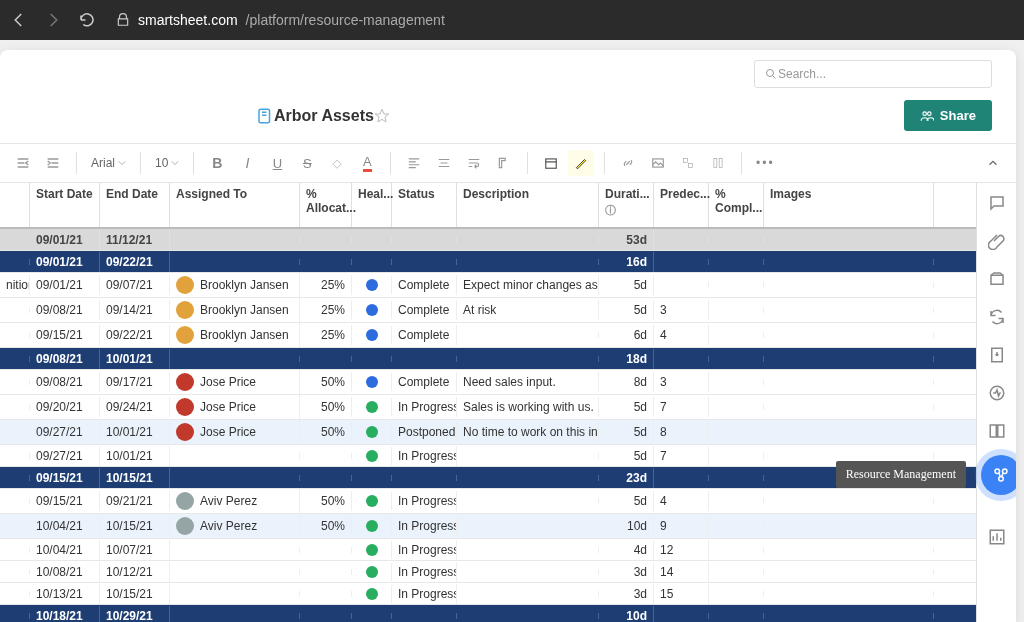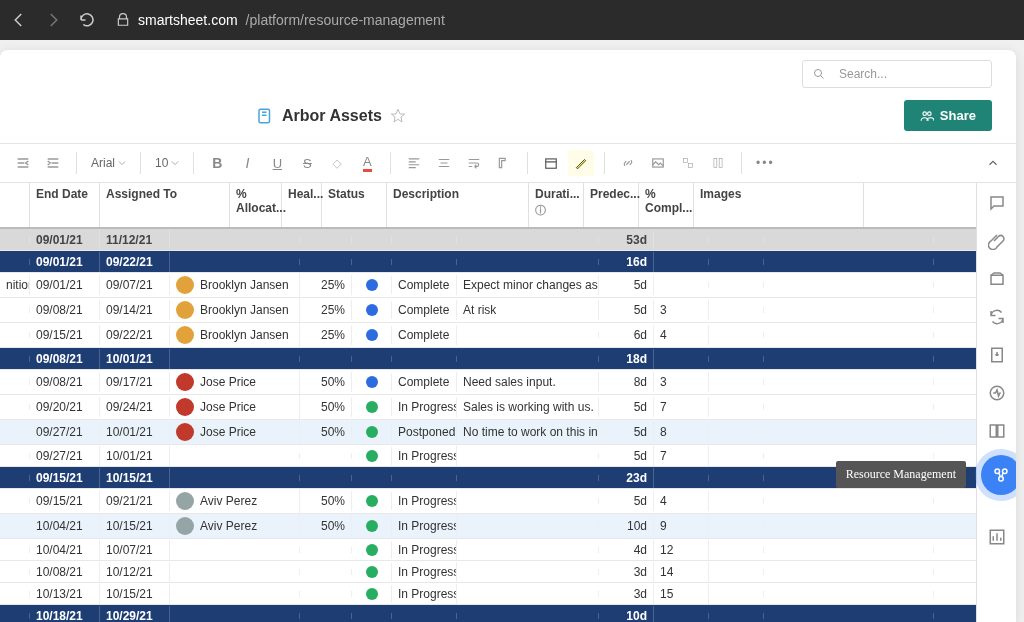--- a/index.html
+++ b/index.html
@@ -15,24 +15,24 @@
   .right-icons { display: flex; align-items: center; gap: 14px; }
   .incognito-badge { display: flex; align-items: center; gap: 6px; color: #fff; font-size: 13px; }
   .incognito-icon-circle { width: 22px; height: 22px; background: #fff; border-radius: 50%; display:flex; align-items:center; justify-content:center;}
   .dots-vertical { display:flex; flex-direction:column; gap:3px; }
   .dots-vertical span { width:3px; height:3px; background:#ccc; border-radius:50%;}
 
   
   .app-container { position: absolute; top: 50px; left: 0; right: 8px; bottom: 0; background: #fff; border-radius: 8px 8px 0 0; box-shadow: 0 2px 12px rgba(0,0,0,.1); overflow: hidden; display:flex; flex-direction:column;}
   
   .topbar { display:flex; align-items:center; justify-content:flex-end; padding: 10px 24px 4px; }
-  .search-box { display:flex; align-items:center; gap:14px; border:1px solid #ddd; border-radius:3px; padding:6px 10px; width:190px; color:#999; font-size:12px;}
+  .search-box { display:flex; align-items:center; gap:1px; border:1px solid #ddd; border-radius:3px; padding:6px 10px; width:238px; color:#999; font-size:12px;}
   
   .title-row { display:flex; align-items:center; justify-content:space-between; padding: 8px 24px 12px 256px; }
-  .title-left { display:flex; align-items:center; gap:8px; }
+  .title-left { display:flex; align-items:center; gap:0; }
   .sheet-icon { width:18px; height:18px; }
   .title-text { font-weight:bold; font-size:16px; color:#333; }
   .share-btn { background:#1f8476; color:#fff; border:none; border-radius:3px; padding:8px 16px; display:flex; align-items:center; gap:6px; font-weight:bold; cursor:pointer; font-size:13px; }
 
   .toolbar { display:flex; align-items:center; gap:4px; border-top:1px solid #e5e5e5; border-bottom:1px solid #e5e5e5; padding:6px 10px; color:#888; }
   .toolbar .sep { width:1px; height:22px; background:#e0e0e0; margin:0 6px; }
   .toolbar .btn { width:26px; height:26px; display:flex; align-items:center; justify-content:center; cursor:pointer; border-radius:3px; color:#888; }
   .font-select { display:flex; align-items:center; gap:3px; color:#666; font-size:12px; padding:0 4px; cursor:pointer;}
   .collapse-chevron { margin-left:auto; }
   .active-tool { background:#fffde7; }
@@ -251,20 +251,21 @@
         <svg width="14" height="14" viewBox="0 0 24 24">
           <path d="M6 15l6-6 6 6" stroke="#666" stroke-width="2" fill="none"></path>
         </svg>
       </div>
   </div>
 
   <div class="main">
     <div class="grid">
       <div class="header-row">
         <div class="cell c-label"></div>
+        <div class="cell c-start">Start Date</div>
         <div class="cell c-end">End Date</div>
         <div class="cell c-assign">Assigned To</div>
         <div class="cell c-alloc" style="white-space:normal;justify-content:flex-start">% Allocat...</div>
         <div class="cell c-health" style="justify-content:flex-start">Heal...</div>
         <div class="cell c-status">Status</div>
         <div class="cell c-desc">Description</div>
         <div class="cell c-dur" style="flex-direction:column;align-items:flex-start;justify-content:flex-start">
             <span>Durati...</span>
             <span class="info-icon">ⓘ</span>
           </div>

